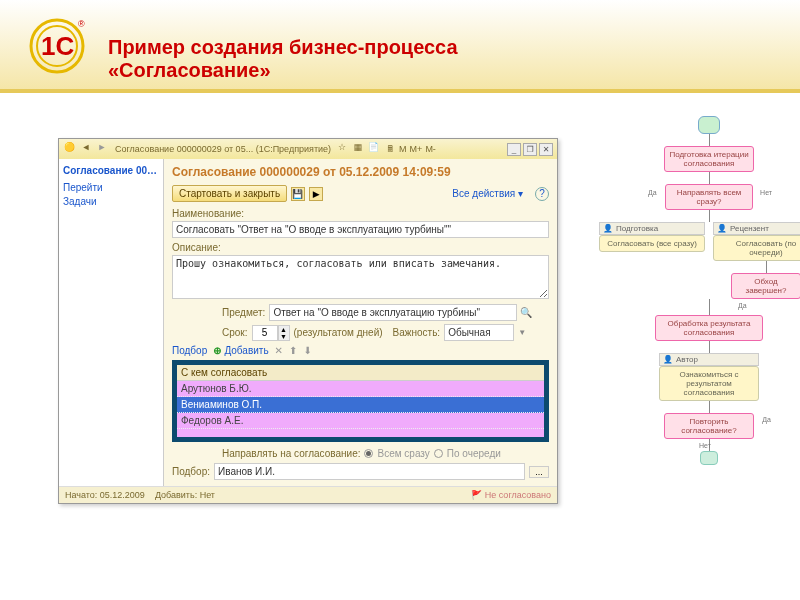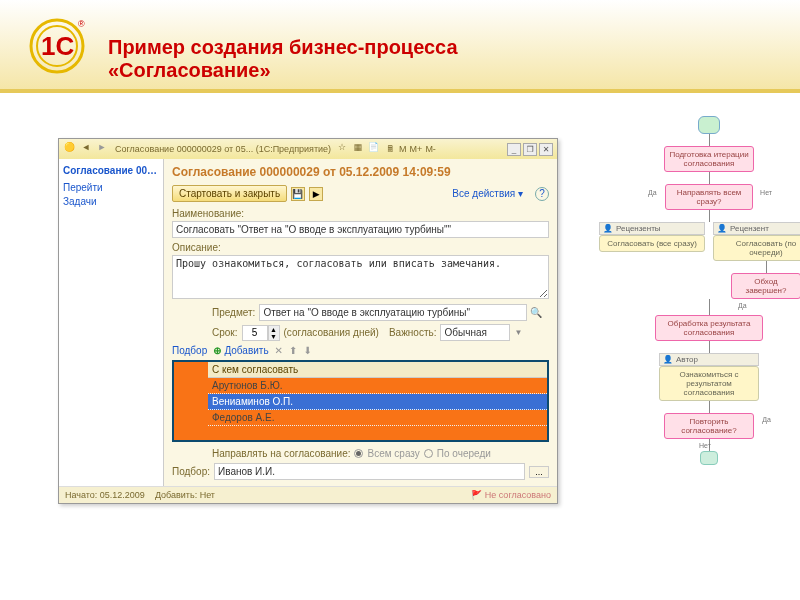--- a/index.html
+++ b/index.html
@@ -25,28 +25,28 @@
   .form-title { color: #c67a2a; font-weight: bold; font-size: 12px; margin-bottom: 6px; }
   .toolbar { display: flex; align-items: center; gap: 4px; margin-bottom: 6px; }
   .btn-start { border: 1px solid #c5a84e; background: linear-gradient(#fff6cf,#f5dc7a); padding: 2px 6px; font-size: 10px; border-radius: 2px; color: #5c4300; }
   .ico { width: 14px; height: 14px; border: 1px solid #c5a84e; background: #f9e9a6; font-size: 9px; text-align: center; line-height: 13px; }
   .all-actions { color: #1a56cc; font-size: 10px; margin-left: auto; margin-right: 8px; }
   .help { color: #1a56cc; border: 1px solid #7aa; border-radius: 7px; width: 14px; height: 14px; text-align: center; font-size: 10px; line-height: 12px; }
 
   .label { color: #7a6a30; font-size: 10px; margin: 4px 0 2px; }
   .field { width: 100%; border: 1px solid #ccc; background: #fff; font-size: 10px; padding: 2px 3px; color: #333; }
   .textarea { height: 44px; }
-  .row { display: flex; align-items: center; gap: 4px; margin: 3px 6px; padding-left: 34px; }
+  .row { display: flex; align-items: center; gap: 4px; margin: 3px 16px; padding-left: 34px; }
   .spin { display: inline-flex; }
   .spin input { width: 26px; border: 1px solid #ccc; font-size: 10px; text-align: center; }
   .spin .sp { width: 12px; border: 1px solid #ccc; background: #eee; font-size: 7px; text-align: center; line-height: 7px; }
   .subtoolbar { display: flex; align-items: center; gap: 6px; margin: 4px 0; color: #1a56cc; }
   .green-plus { color: #2a9a2a; font-weight: bold; }
   .gray { color: #999; }
-  .table-wrap { border: 2px solid #0c4a6e; background: #f97316; padding-left: 34px; }
+  .table-wrap { border: 5px solid #0c4a6e; background: #f0abfc; }
   .th { background: #f3ebc8; padding: 2px 4px; border-bottom: 1px solid #ccc; color: #5c4300; font-size: 10px; }
   .td { padding: 2px 4px; font-size: 10px; border-bottom: 1px dotted #eee; color: #444; }
   .td.sel { background: #3a6fd4; color: #fff; }
   .radio { width: 9px; height: 9px; border: 1px solid #999; border-radius: 50%; display: inline-block; vertical-align: middle; }
   .radio.on::after { content: ''; display: block; width: 5px; height: 5px; background: #666; border-radius: 50%; margin: 1px; }
   .author-row { display: flex; align-items: center; gap: 4px; margin-top: 4px; }
   .author-row input { flex: 1; }
   .statusbar { background: #f6f0d0; border-top: 1px solid #ddd; padding: 3px 6px; display: flex; gap: 10px; font-size: 9px; color: #7a6a30; }
   .statusbar .nope { color: #c77; margin-left: auto; }
   .dots { width: 20px; border: 1px solid #ccc; background: #f9f4de; font-size: 9px; text-align: center; }
@@ -132,21 +132,21 @@
         <input class="field" style="flex: 1 1 0%;" value="Ответ на &quot;О вводе в эксплуатацию турбины&quot;">
         <span style="color:#888;">🔍</span>
       </div>
 
       <div class="row">
         <span class="label" style="margin:0">Срок:</span>
         <span class="spin">
           <input value="5" style="">
           <span class="sp">▲<br>▼</span>
         </span>
-        <span class="label" style="margin:0">(согласования дней)</span>
+        <span class="label" style="margin:0">(результатом дней)</span>
         <span class="label" style="margin:0 0 0 6px">Важность:</span>
         <input class="field" style="width: 70px;" value="Обычная">
         <span style="color:#888;font-size:8px;">▼</span>
       </div>
 
       <div class="subtoolbar">
         <span>Подбор</span>
         <span><span class="green-plus">⊕</span> <span>Добавить</span></span>
         <span class="gray">✕</span>
         <span class="gray">⬆</span>
@@ -190,21 +190,21 @@
   <div class="fc-box pink" style="width:88px;">
     <span>Направлять всем сразу?</span>
     <span class="edge-lbl" style="left:-18px;top:4px;">Да</span>
     <span class="edge-lbl" style="right:-20px;top:4px;">Нет</span>
   </div>
   <div class="arrow-v"></div>
   <div class="col2">
     <div>
       <div class="role">
           <span class="ric">👤</span>
-          <span>Рецензенты</span>
+          <span>Подготовка</span>
         </div>
       <div class="fc-box yellow">Согласовать (все сразу)</div>
     </div>
     <div>
       <div class="role">
           <span class="ric">👤</span>
           <span>Рецензент</span>
         </div>
       <div class="fc-box yellow">Согласовать (по очереди)</div>
       <div class="arrow-v"></div>

